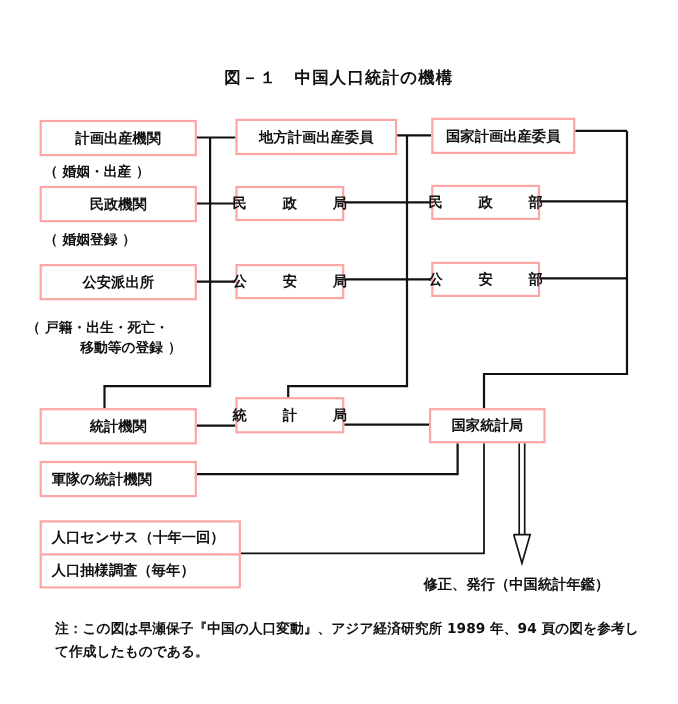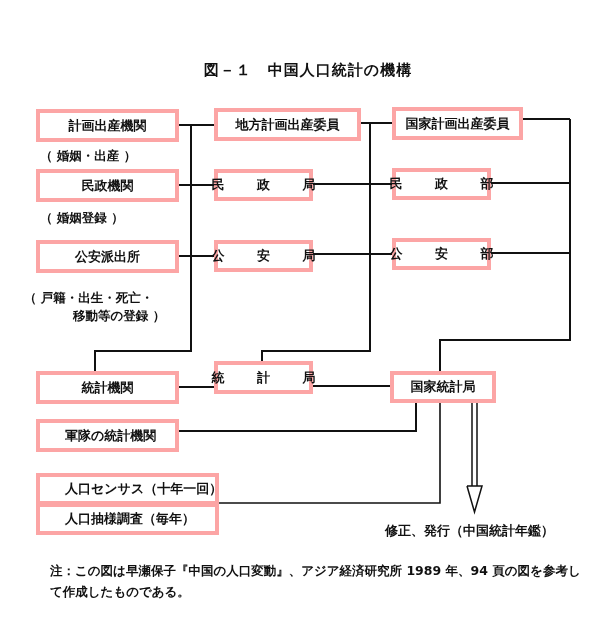--- a/index.html
+++ b/index.html
@@ -1,25 +1,25 @@
 <!DOCTYPE html>
 <html><head>
 <meta charset="utf-8">
 <style>
   html, body { margin:0; padding:0; background:#ffffff; }
   body { width:616px; height:640px; position:relative; overflow:hidden;
          font-family:"DejaVu Sans", sans-serif; color:#111; }
   #diagram { position:absolute; left:0; top:0; width:616px; height:639px; }
   .title { position:absolute; left:0; width:616px; top:61px; text-align:center;
            font-size:15px; font-weight:bold; letter-spacing:1px; }
-  .box { position:absolute; border:4px solid #fca5a5; background:#fff; box-sizing:border-box;
+  .box { position:absolute; border:2px solid #fca5a5; background:#fff; box-sizing:border-box;
          display:flex; align-items:center; justify-content:center;
          font-size:13px; font-weight:bold; white-space:nowrap; }
   .box.spaced { letter-spacing:14px; padding-left:14px; }
-  .box.left { justify-content:flex-start; padding-left:25px; }
+  .box.left { justify-content:flex-start; padding-left:9px; }
   .note { position:absolute; font-size:12.5px; font-weight:bold; white-space:nowrap; }
   .footer { position:absolute; left:50px; top:560px; width:540px; font-size:12.5px;
             line-height:21px; font-weight:bold; }
   .output { position:absolute; left:385px; top:522px; font-size:13px; font-weight:bold; white-space:nowrap; }
   svg line, svg polyline { stroke:#111; stroke-width:2; fill:none; }
 </style>
 </head>
 <body>
 
 <div id="diagram">

